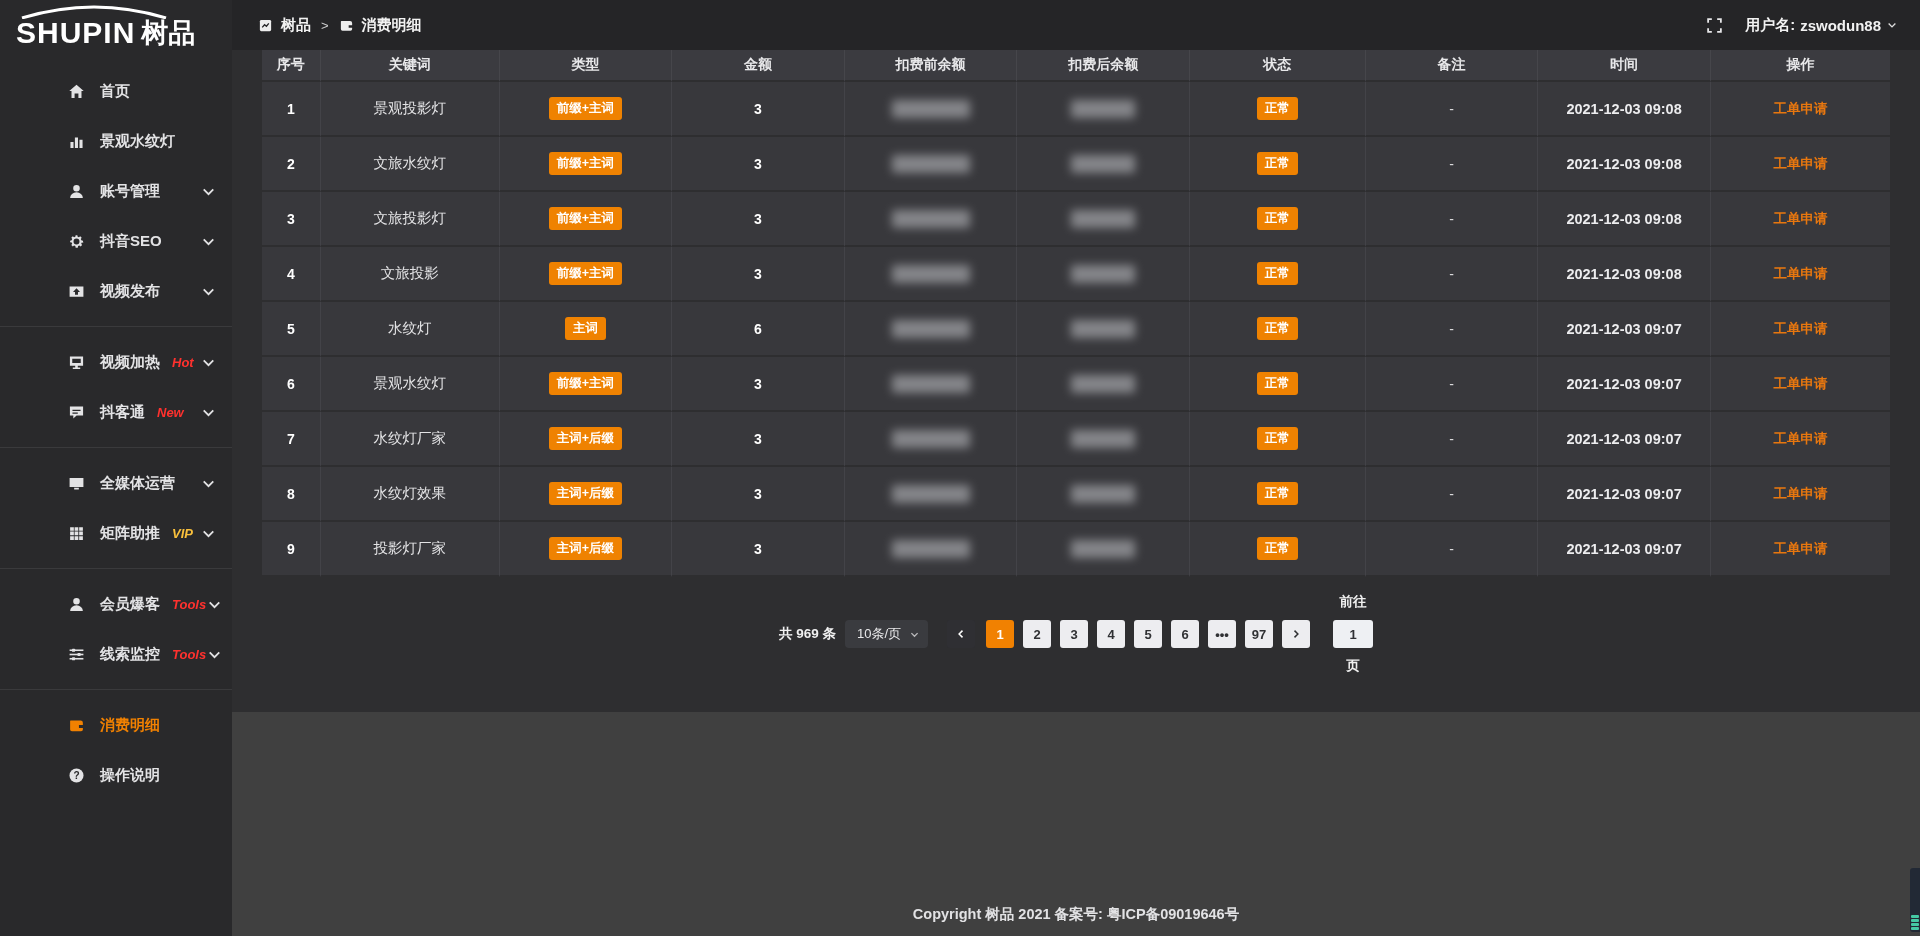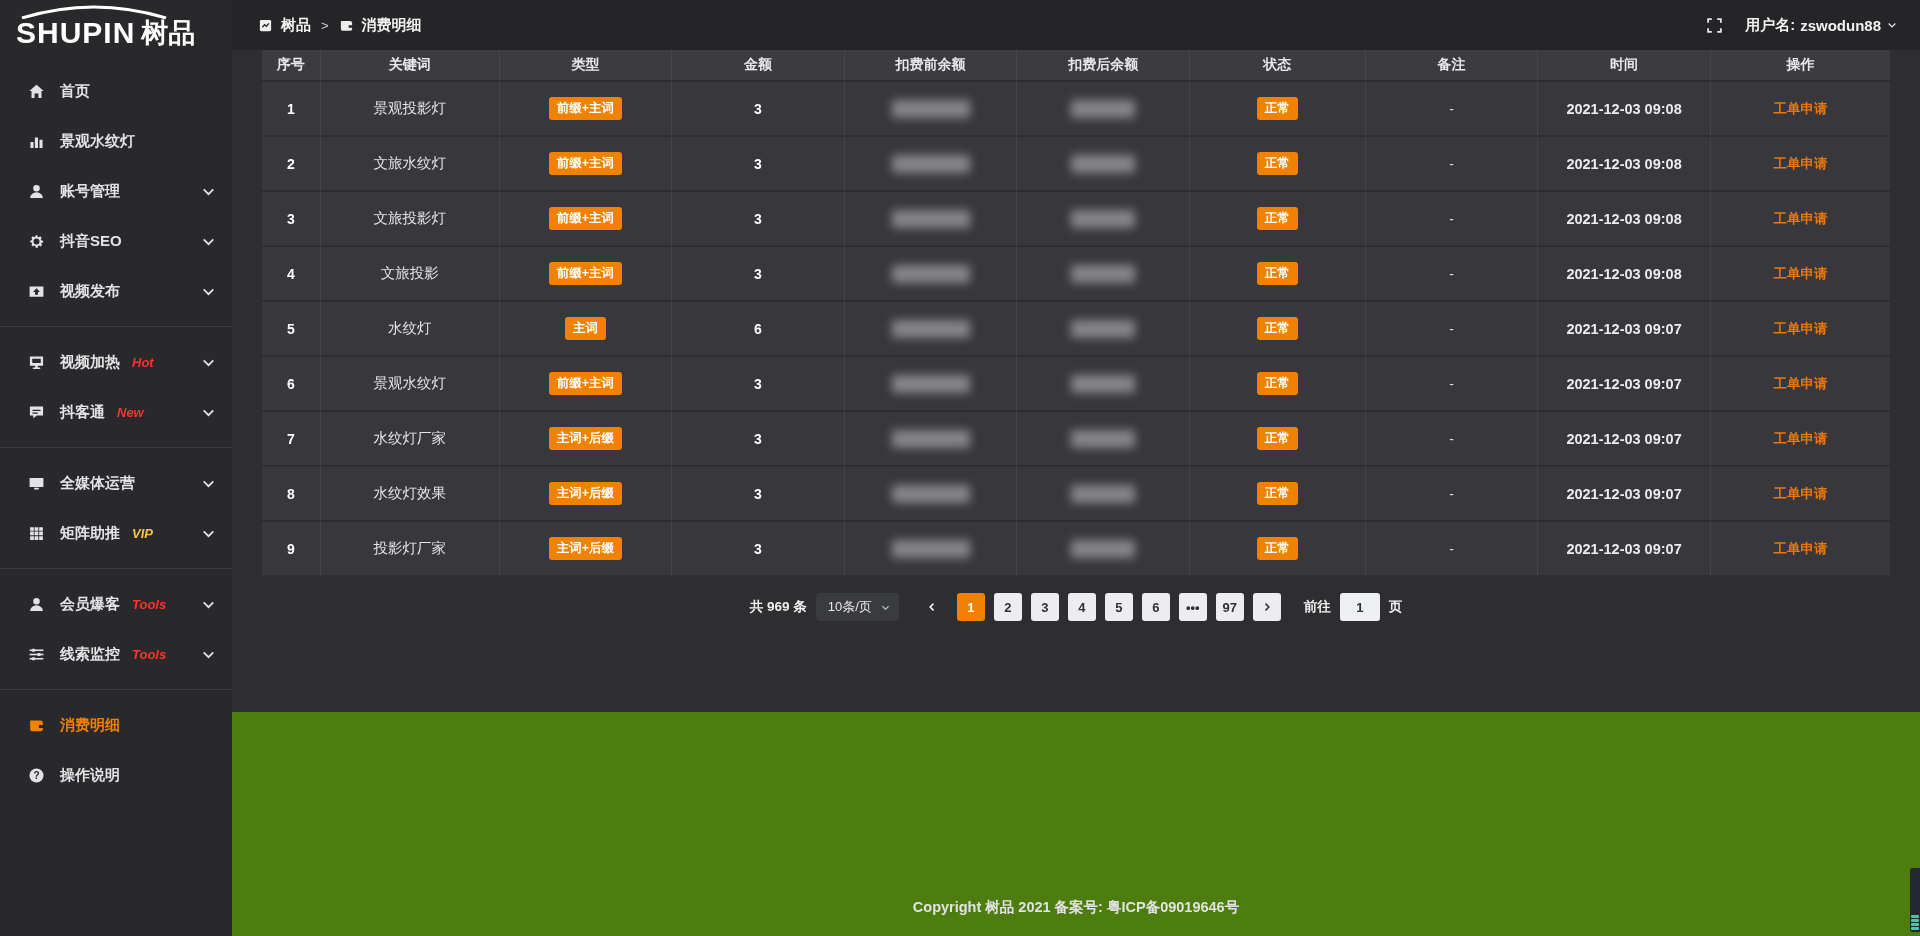--- a/index.html
+++ b/index.html
@@ -12,21 +12,21 @@
   .sidebar {
     position:absolute; left:0; top:0; width:232px; height:936px;
     background:#29292b; z-index:5;
   }
   .logo { height:66px; display:flex; align-items:center; padding-left:16px; position:relative; }
   .logo-arc { position:absolute; top:5px; left:18px; }
   .logo-en { font-size:30px; font-weight:800; letter-spacing:1px; color:#fff; line-height:1; }
   .logo-cn { font-size:27px; font-weight:700; color:#fff; margin-left:6px; line-height:1; }
   .sb-item {
     height:50px; display:flex; align-items:center; padding-left:28px;
-    color:#e3e3e5; font-size:15px; font-weight:600; cursor:pointer; position:relative;
+    color:#e3e3e5; font-size:15px; font-weight:600; cursor:pointer; position:relative;margin-left:40px;
   }
   .sb-item .icon { width:17px; height:17px; margin-right:15px; color:#e3e3e5; flex:none; }
   .sb-item.active, .sb-item.active .icon { color:#f18101; }
   .sb-label { white-space:nowrap; }
   .sb-badge { font-style:italic; font-weight:700; font-size:13px; margin-left:12px; }
   .sb-chev { margin-left:auto; margin-right:14px; width:13px; height:13px; color:#bdbdbf; }
   .sb-divider { height:1px; background:#3a3a3c; margin:10px 0; }
   .icon svg { width:100%; height:100%; display:block; }
   
   .right-col { position:absolute; left:232px; top:0; width:1688px; height:936px; display:flex; flex-direction:column; }
@@ -82,28 +82,28 @@
   }
   .size-chev { width:11px; height:11px; color:#b9b9bb; }
   .pg {
     min-width:28px; height:28px; padding:0 4px; border:none; border-radius:3px;
     background:#ededf0; color:#303134; font-size:13px; font-weight:700;
     display:inline-flex; align-items:center; justify-content:center; cursor:pointer;
   }
   .pg.active { background:#f18101; color:#fff; }
   .pg.prev { background:#2f2f33; color:#fff; margin-right:2px; }
   .pg .icon { width:12px; height:12px; }
-  .goto-wrap { display:flex; align-items:center; gap:9px; margin-left:14px; font-size:13.5px; font-weight:600; color:#f0f0f0; }
+  .goto-wrap { display:flex; align-items:center; gap:9px; margin-left:14px; font-size:13.5px; font-weight:600; color:#f0f0f0;flex-direction:column; }
   .goto-input {
     width:40px; height:28px; background:#eef0f3; border:none; border-radius:3px;
     text-align:center; font-size:13px; font-weight:700; color:#303134; outline:none;
     font-family:"Liberation Sans","DejaVu Sans",sans-serif;
   }
   
-  .footer-area { flex:1; background:#4d7c0f; display:flex; align-items:flex-end; justify-content:center; padding-bottom:19px; }
+  .footer-area { flex:1; background:#404040; display:flex; align-items:flex-end; justify-content:center; padding-bottom:12px; }
   .copyright { font-size:14.5px; color:#e2e2e4; font-weight:600; }
   
   .corner-widget {
     position:absolute; right:0; bottom:4px; width:10px; height:64px;
     background:#222935; border-radius:3px 0 0 3px; z-index:9; padding:2px 1px; 
     display:flex; flex-direction:column; justify-content:flex-end; gap:1px;
   }
   .corner-widget i { display:block; height:3px; background:#45c9a5; border-radius:1px; }
 </style>
 </head>

